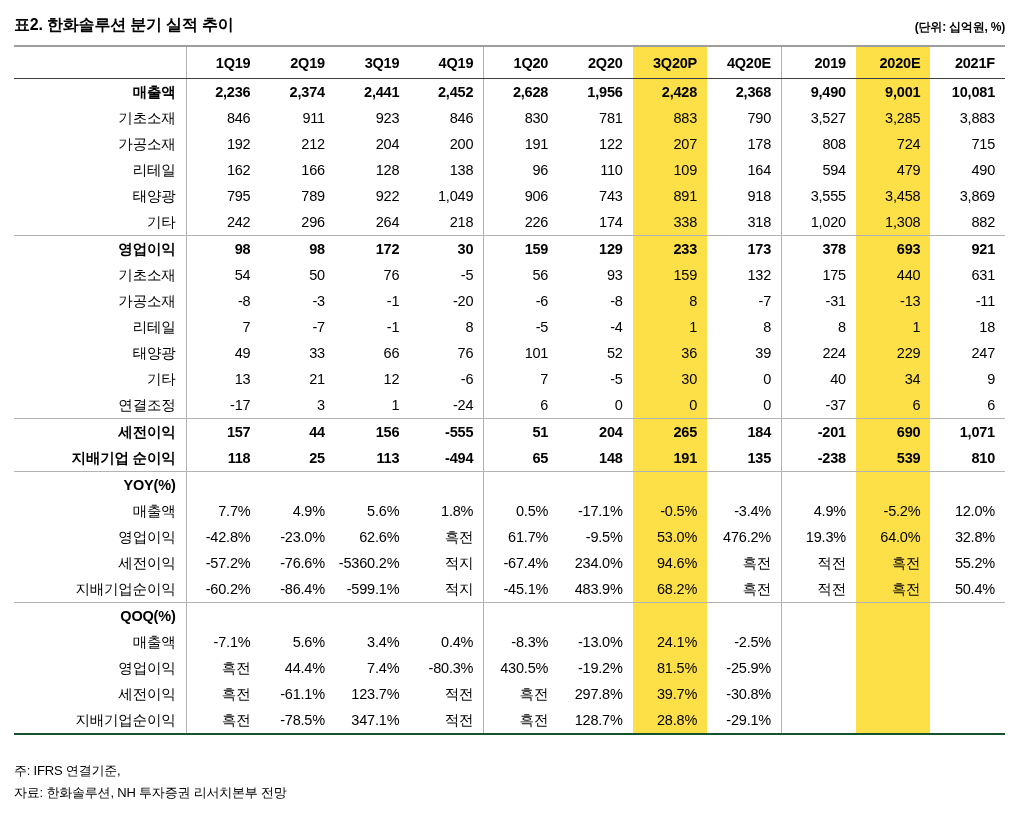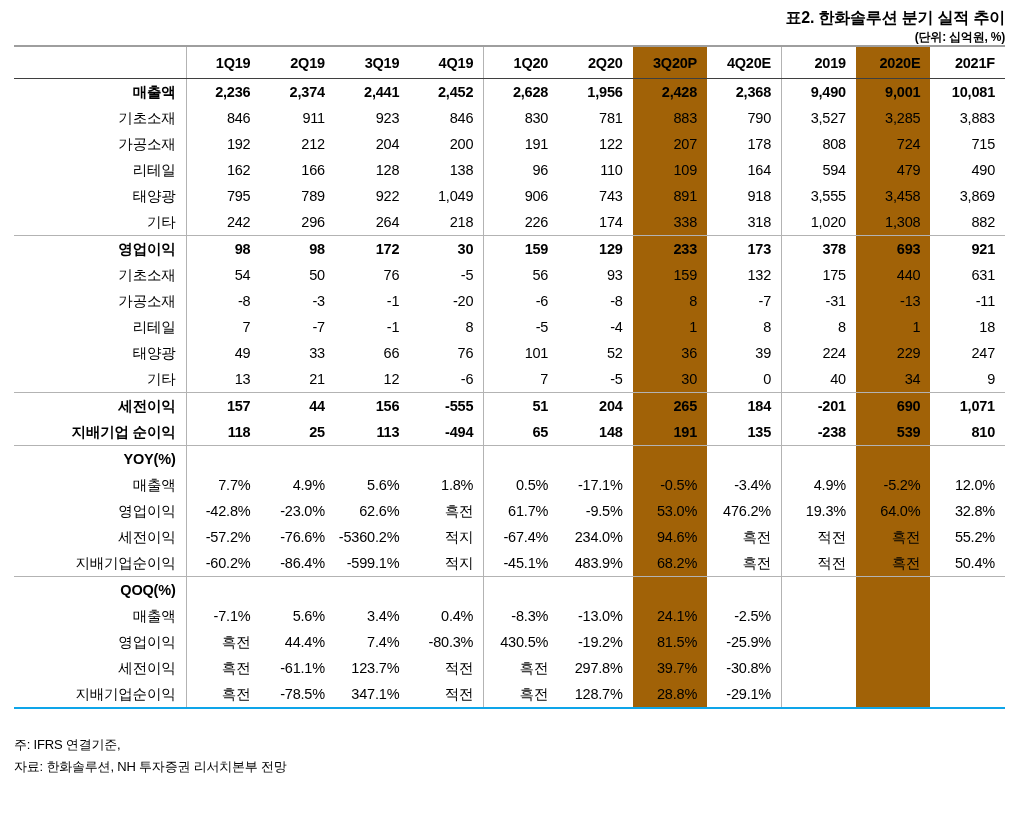--- a/index.html
+++ b/index.html
@@ -15,38 +15,37 @@
     box-sizing: border-box;
     padding: 8px 14px 0 14px;
     background: #ffffff;
   }
   .title-row {
     display: flex;
     justify-content: space-between;
     align-items: flex-end;
     height: 28px;
     margin-bottom: 9px;
-    flex-direction: column;
   }
   .title {
     font-size: 16px;
     font-weight: bold;
     letter-spacing: -0.2px;
   }
   .unit-note {
     font-size: 12px;
     font-weight: bold;
     letter-spacing: -0.2px;
   }
   table.fin {
     width: 991px;
     border-collapse: collapse;
     table-layout: fixed;
     border-top: 2px solid #9e9e9e;
-    border-bottom: 2px solid #0ea5e9;
+    border-bottom: 2px solid #14532d;
   }
   table.fin col.c-label { width: 172px; }
   table.fin col.c-data  { width: 74.45px; }
   table.fin th, table.fin td {
     font-size: 14.5px;
     font-weight: normal;
     height: 26px;
     padding: 0 10px 0 0;
     text-align: right;
     white-space: nowrap;
@@ -59,21 +58,21 @@
   }
   td.label, th.label {
     text-align: left;
     padding-left: 2px;
     padding-right: 0;
   }
   .ind-1 { padding-left: 16px !important; }
   .ind-2 { padding-left: 30px !important; }
   tr.bold td { font-weight: bold; }
   tr.italic td { font-style: italic; }
-  td.shaded, th.shaded { background: #a16207; margin-top: 26px; }
+  td.shaded, th.shaded { background: #fde047; margin-top: 26px; }
   td.vdiv, th.vdiv { border-right: 1px solid #b3b3b3; }
   tr.rule-above td { border-top: 1px solid #b3b3b3; }
   .footnotes {
     margin-top: 25px;
     font-size: 13px;
     line-height: 22px;
     letter-spacing: -0.2px;
   }
 </style>
 </head>
@@ -279,20 +278,34 @@
           <td>12</td>
           <td class="vdiv">-6</td>
           <td>7</td>
           <td>-5</td>
           <td class="shaded">30</td>
           <td class="vdiv">0</td>
           <td>40</td>
           <td class="shaded">34</td>
           <td>9</td>
         </tr>
+        <tr>
+          <td class="label vdiv ind-2">연결조정</td>
+          <td>-17</td>
+          <td>3</td>
+          <td>1</td>
+          <td class="vdiv">-24</td>
+          <td>6</td>
+          <td>0</td>
+          <td class="shaded">0</td>
+          <td class="vdiv">0</td>
+          <td>-37</td>
+          <td class="shaded">6</td>
+          <td>6</td>
+        </tr>
         <tr class="bold rule-above">
           <td class="label vdiv">세전이익</td>
           <td>157</td>
           <td>44</td>
           <td>156</td>
           <td class="vdiv">-555</td>
           <td>51</td>
           <td>204</td>
           <td class="shaded">265</td>
           <td class="vdiv">184</td>

